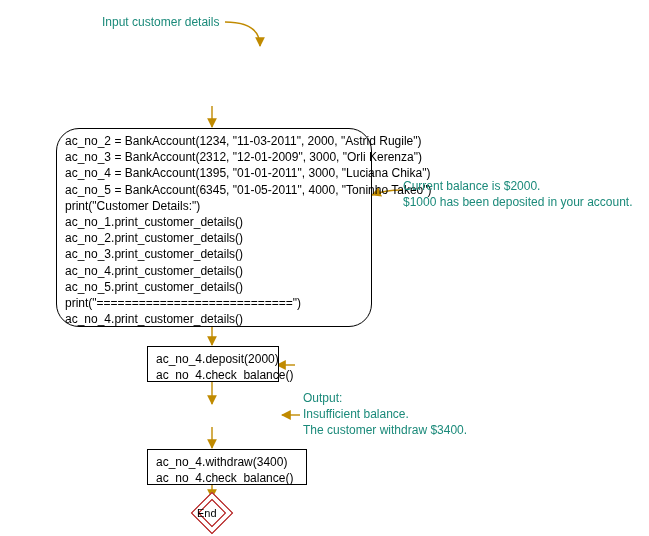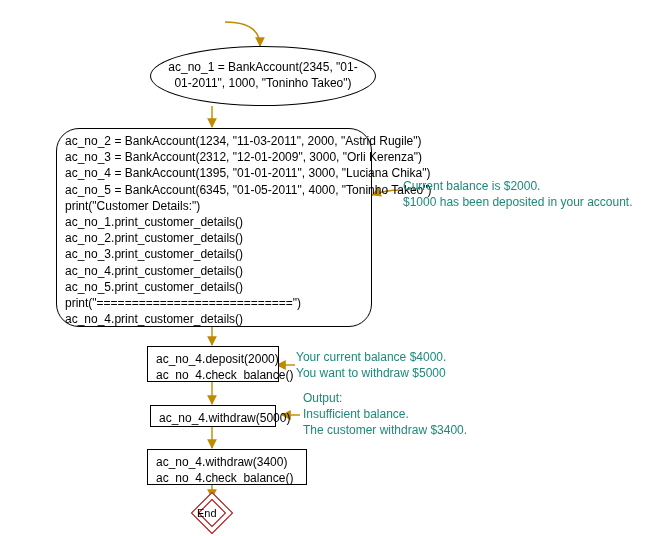--- a/index.html
+++ b/index.html
@@ -103,48 +103,43 @@
 
     <line x1="212" y1="382" x2="212" y2="404" stroke="#c08a00" stroke-width="1.4" marker-end="url(#arrow)"></line>
 
     <path d="M 300 415 L 282 415" fill="none" stroke="#c08a00" stroke-width="1.4" marker-end="url(#arrow)"></path>
 
     <line x1="212" y1="427" x2="212" y2="448" stroke="#c08a00" stroke-width="1.4" marker-end="url(#arrow)"></line>
 
     <line x1="212" y1="485" x2="212" y2="498" stroke="#c08a00" stroke-width="1.4" marker-end="url(#arrow)"></line>
   </svg>
 
+  <div class="note" style="left:102px; top:14px;">Input customer details</div>
 
-  <div class="ellipse" style="left:150px; top:46px; width:226px; height:60px;">
-    <span>ac_no_1 = BankAccount(2345, "01-01-2011", 1000, "Toninho Takeo")</span>
-  </div>
 
   <div class="box" style="left:56px; top:128px; width:316px; height:199px; white-space:pre;border-radius:23px;">ac_no_2 = BankAccount(1234, "11-03-2011", 2000, "Astrid Rugile")
 ac_no_3 = BankAccount(2312, "12-01-2009", 3000, "Orli Kerenza")
 ac_no_4 = BankAccount(1395, "01-01-2011", 3000, "Luciana Chika")
 ac_no_5 = BankAccount(6345, "01-05-2011", 4000, "Toninho Takeo")
 print("Customer Details:")
 ac_no_1.print_customer_details()
 ac_no_2.print_customer_details()
 ac_no_3.print_customer_details()
 ac_no_4.print_customer_details()
 ac_no_5.print_customer_details()
 print("============================")
 ac_no_4.print_customer_details()</div>
 
   <div class="note" style="left:403px; top:178px; white-space:pre;">Current balance is $2000.
 $1000 has been deposited in your account.</div>
 
   <div class="box" style="left:147px; top:346px; width:132px; height:36px; white-space:pre;">ac_no_4.deposit(2000)
 ac_no_4.check_balance()</div>
 
-  <div class="note" style="left:296px; top:349px; white-space:pre;">Your current balance $4000.
-You want to withdraw $5000</div>
 
-  <div class="box" style="left:150px; top:405px; width:126px; height:22px; white-space:pre; text-align:center;">ac_no_4.withdraw(5000)</div>
 
   <div class="note" style="left:303px; top:390px; white-space:pre;">Output:
 Insufficient balance.
 The customer withdraw $3400.</div>
 
   <div class="box" style="left:147px; top:449px; width:160px; height:36px; white-space:pre;">ac_no_4.withdraw(3400)
 ac_no_4.check_balance()</div>
 
   <div class="end-diamond" style="left:197px; top:498px;">
     <div class="outer"></div>

